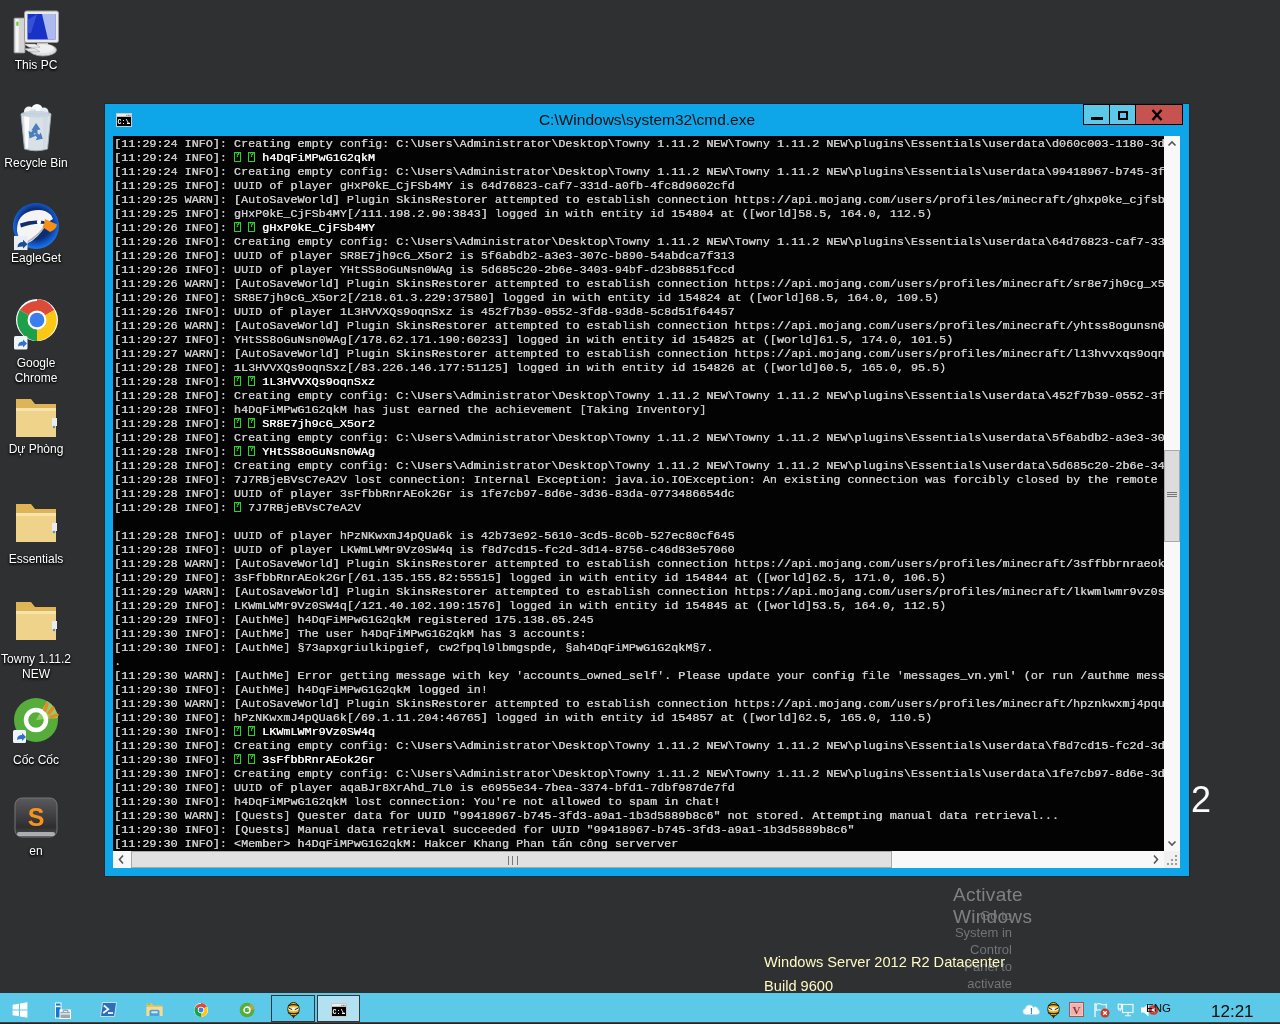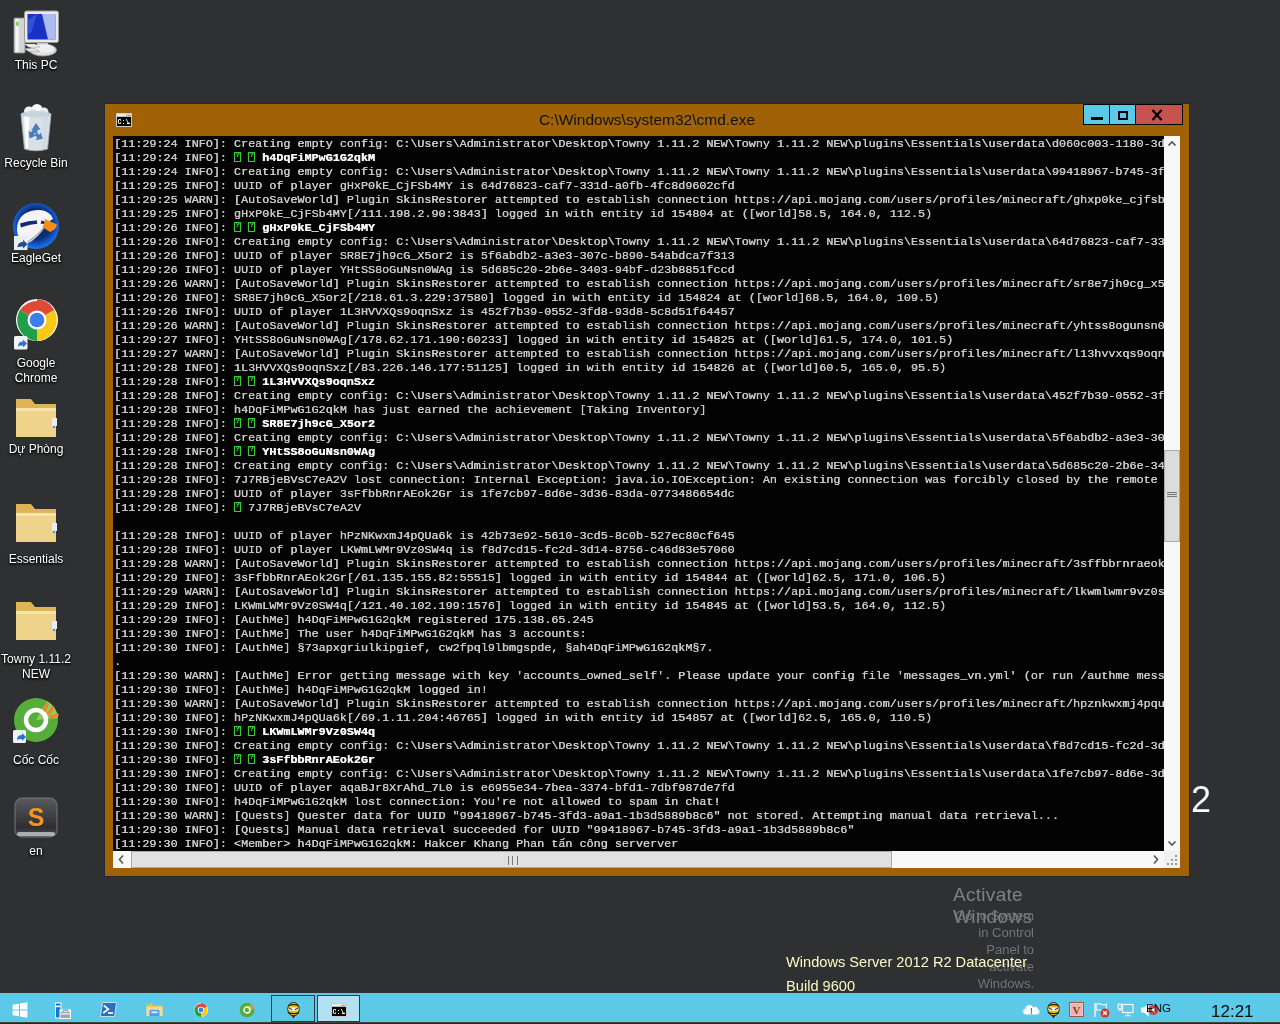--- a/index.html
+++ b/index.html
@@ -1,31 +1,31 @@
 <!DOCTYPE html>
 <html><head>
 <meta charset="utf-8">
 <style>
 html,body{margin:0;padding:0;}
 body{width:1280px;height:1024px;overflow:hidden;background:#2f3031;font-family:"Liberation Sans",sans-serif;position:relative;}
-#desk{position:absolute;left:0;top:0;width:1012px;height:1024px;padding-left:22px;}
+#desk{position:absolute;left:0;top:0;width:1012px;height:1024px;}
 .dico{position:absolute;width:76px;text-align:center;}
 .dlbl{color:#fff;font-size:12px;line-height:15px;text-shadow:0 1px 2px #000,0 1px 3px #000;}
 .dico svg{display:block;margin:0 auto;}
 
-#win{position:absolute;left:105px;top:104px;width:1084px;height:772px;background:#a16207;box-shadow:0 0 0 1px rgba(20,40,48,.55);}
+#win{position:absolute;left:105px;top:104px;width:1084px;height:772px;background:#0ea5e9;box-shadow:0 0 0 1px rgba(20,40,48,.55);}
 #title{position:absolute;left:0;top:0;width:100%;height:32px;}
 #ttext{position:absolute;left:0;top:7px;width:100%;text-align:center;font-size:15.5px;color:#111;}
 .wbtn{position:absolute;top:0;height:21px;border:1px solid #000;box-sizing:border-box;}
 #bmin{left:978px;width:27px;background:#5cc9e8;}
 #bmax{left:1004px;width:27px;background:#5cc9e8;}
 #bclo{left:1030px;width:48px;background:#c75350;}
 #console{position:absolute;left:8px;top:32px;width:1051px;height:715px;background:#030303;overflow:hidden;}
 #ctext{margin:0;padding:1px 0 0 1px;font-family:"Liberation Mono",monospace;font-size:11.75px;line-height:14px;color:#c9c9c9;white-space:pre;text-shadow:0.35px 0 0 currentColor;}
-.nm{color:#f6f6f6;font-weight:bold;}
+.nm{color:#f6f6f6;font-weight:normal;}
 .gb{display:inline-block;width:5.05px;height:8px;border:1px solid #2fcf2f;vertical-align:-1px;position:relative;}
 .gb::before{content:"?";position:absolute;left:0;right:0;top:-2px;font-size:7px;line-height:9px;color:#2fcf2f;text-align:center;font-weight:bold;}
 
 #vsb{position:absolute;left:1059px;top:32px;width:16px;height:715px;background:#f8f8f8;}
 #vthumb{position:absolute;left:0px;top:314px;width:16px;height:92px;background:#dcdcdc;border:1px solid #a9a9a9;box-sizing:border-box;}
 #hsb{position:absolute;left:8px;top:747px;width:1051px;height:17px;background:#f8f8f8;}
 #hthumb{position:absolute;left:18px;top:0;width:761px;height:17px;background:#e1e1e1;border:1px solid #a9a9a9;box-sizing:border-box;}
 #corner{position:absolute;left:1059px;top:747px;width:16px;height:17px;background:#f0f0f0;}
 .sbtn{position:absolute;background:#f8f8f8;}
 .grip3 i{display:block;height:1px;background:#777;margin:1px 2px 0 2px;}

